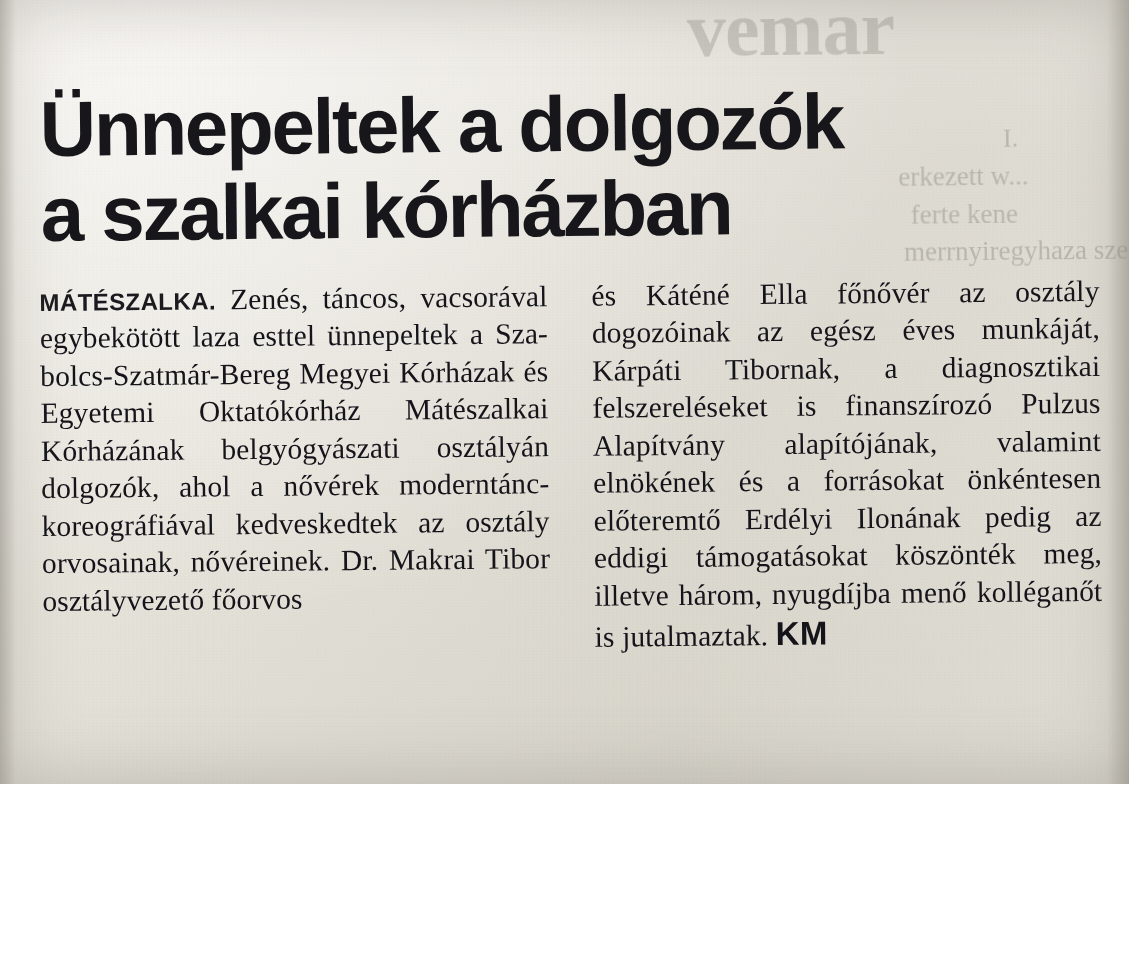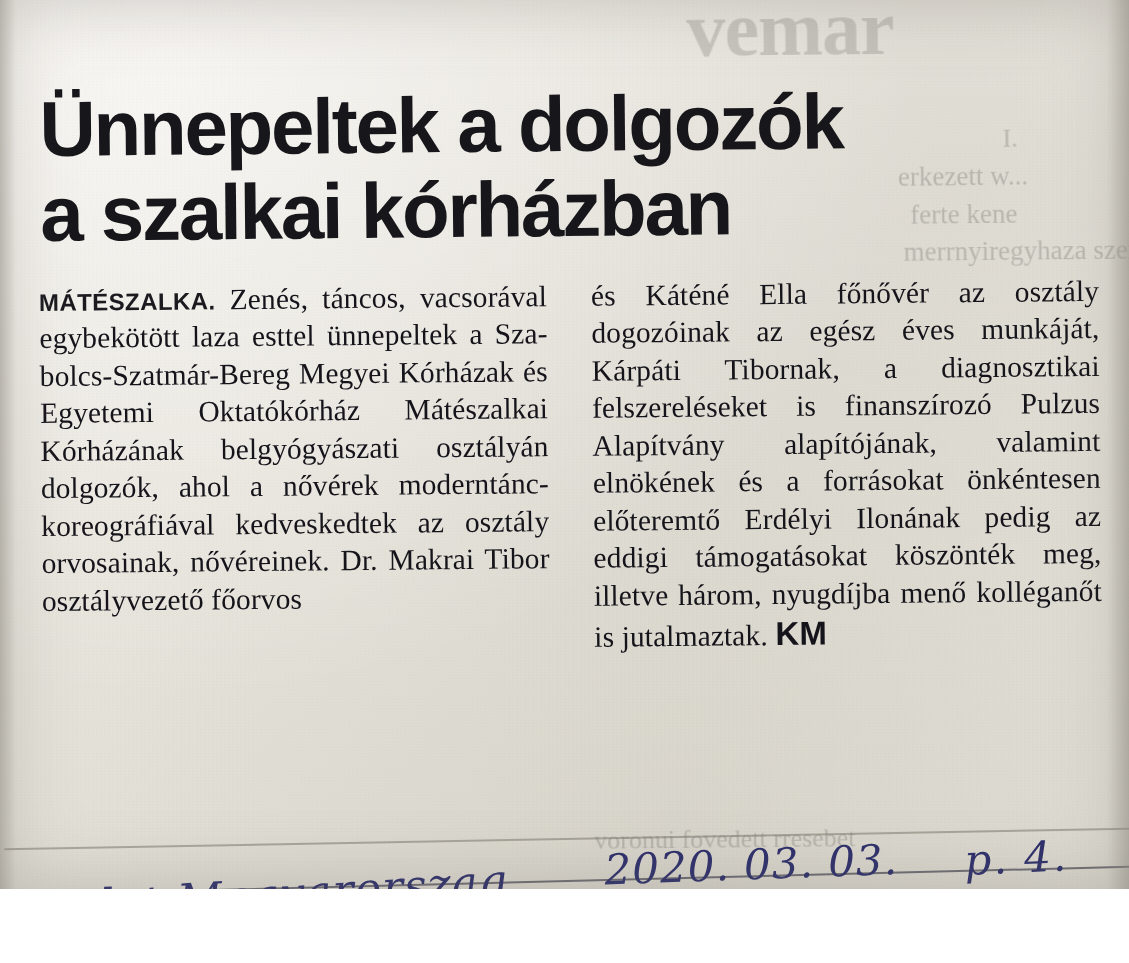--- a/index.html
+++ b/index.html
@@ -3,21 +3,21 @@
 <meta charset="utf-8">
 <style>
   html, body {
     margin: 0;
     padding: 0;
     background: #ffffff;
   }
   #page {
     position: relative;
     width: 1129px;
-    height: 889px;
+    height: 784px;
     overflow: hidden;
     background: #e9e6df;
     font-family: "Liberation Serif", serif;
   }
   
   .paper {
     position: absolute;
     inset: 0;
     background:
       radial-gradient(ellipse at 15% 8%, rgba(255,255,255,0.55), rgba(255,255,255,0) 55%),

